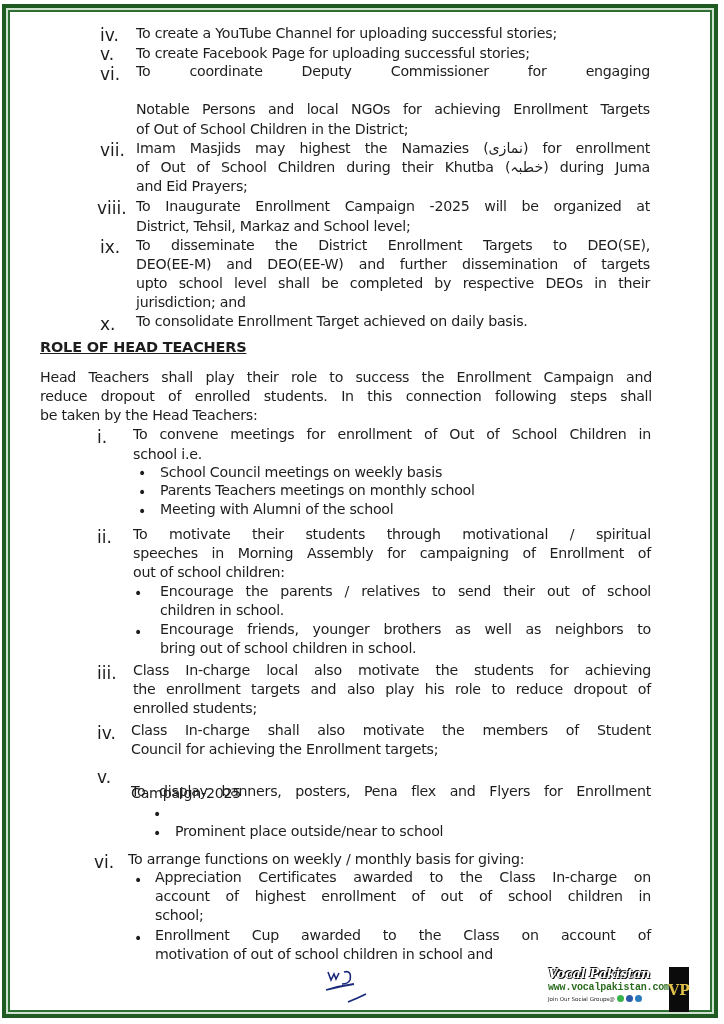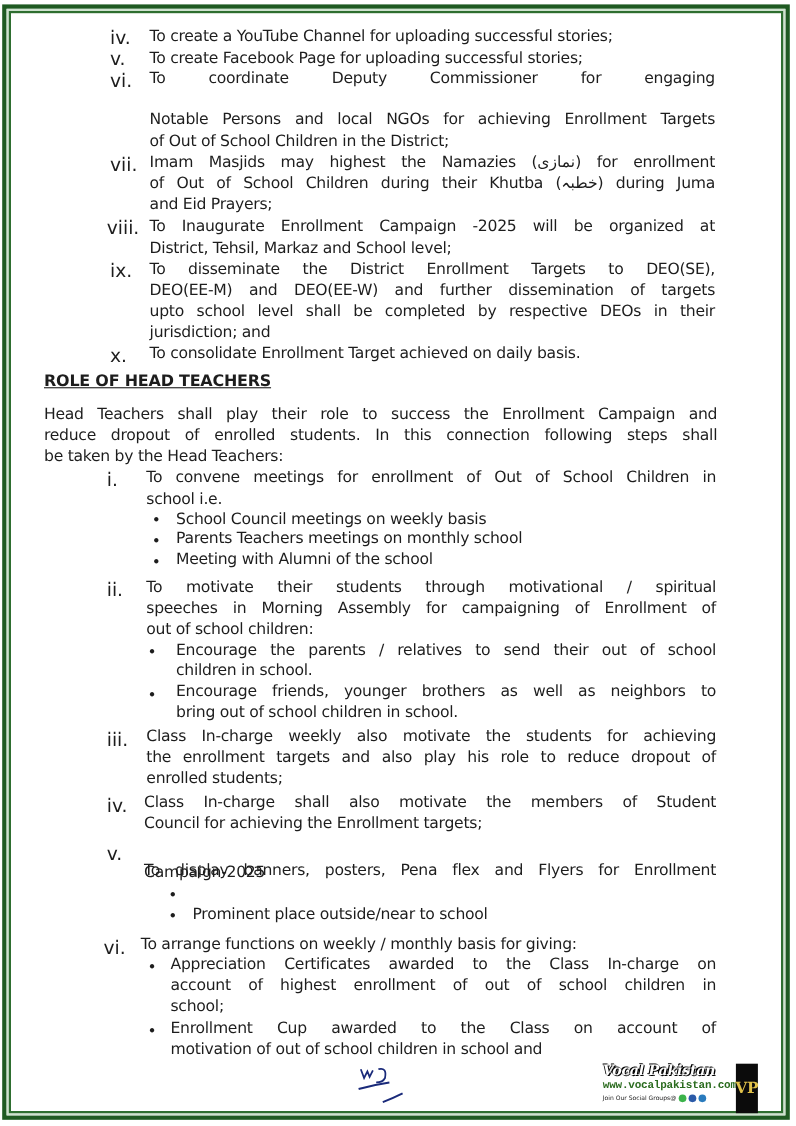--- a/index.html
+++ b/index.html
@@ -90,21 +90,21 @@
   <span class="txt just" style="left:133px;top:544px;width:518px">speeches in Morning Assembly for campaigning of Enrollment of</span>
   <span class="txt" style="left:133px;top:563px">out of school children:</span>
   <span class="bullet" style="left:134px;top:584px">•</span>
   <span class="txt just" style="left:160px;top:582px;width:491px">Encourage the parents / relatives to send their out of school</span>
   <span class="txt" style="left:160px;top:601px">children in school.</span>
   <span class="bullet" style="left:134px;top:623px">•</span>
   <span class="txt just" style="left:160px;top:620px;width:491px">Encourage friends, younger brothers as well as neighbors to</span>
   <span class="txt" style="left:160px;top:639px">bring out of school children in school.</span>
 
   <span class="num" style="left:97px;top:664px">iii.</span>
-  <span class="txt just" style="left:133px;top:661px;width:518px">Class In-charge weekly also motivate the students for achieving</span>
+  <span class="txt just" style="left:133px;top:661px;width:518px">Class In-charge local also motivate the students for achieving</span>
   <span class="txt just" style="left:133px;top:680px;width:518px">the enrollment targets and also play his role to reduce dropout of</span>
   <span class="txt" style="left:133px;top:699px">enrolled students;</span>
 
   <span class="num" style="left:97px;top:724px">iv.</span>
   <span class="txt just" style="left:131px;top:721px;width:520px">Class In-charge shall also motivate the members of Student</span>
   <span class="txt" style="left:131px;top:740px">Council for achieving the Enrollment targets;</span>
 
   <span class="num" style="left:97px;top:768px">v.</span>
   <span class="txt just" style="left:131px;top:782px;width:520px">To display banners, posters, Pena flex and Flyers for Enrollment</span>
   <span class="txt" style="left:131px;top:784px">Campaign-2025</span>

